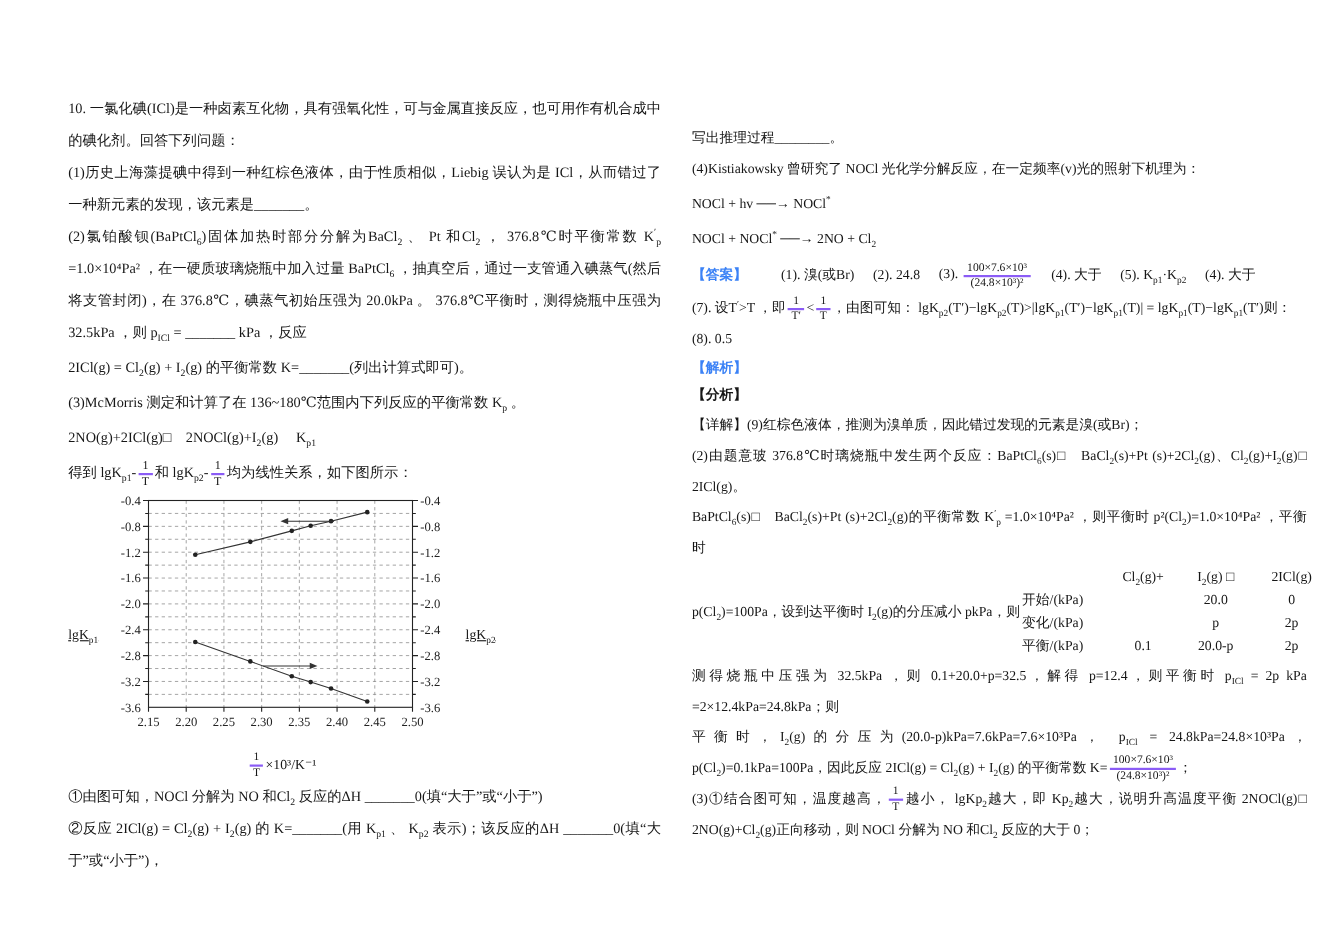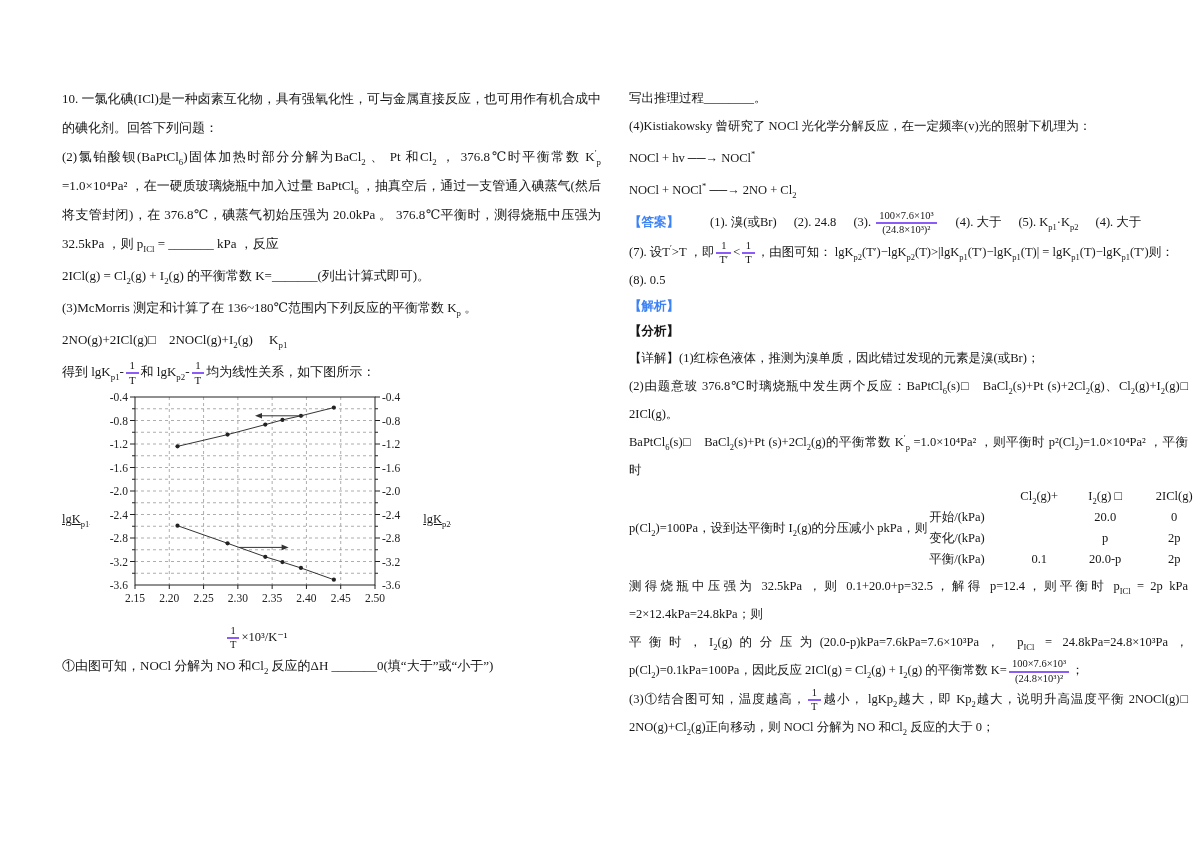--- a/index.html
+++ b/index.html
@@ -1,18 +1,18 @@
 <!DOCTYPE html>
 <html><head>
 <meta charset="utf-8">
 <style>
   html,body{margin:0;padding:0;background:#ffffff;}
   body{width:1200px;height:849px;overflow:hidden;
        font-family:"Liberation Serif","DejaVu Serif",serif;color:#161616;}
-  .page{display:flex;box-sizing:border-box;padding:84px 12px 0 62px;gap:28px;}
+  .page{display:flex;box-sizing:border-box;padding:84px 12px 0 62px;gap:28px;align-items:center;}
   .col{box-sizing:border-box;}
   .col-left{width:540px;font-size:13px;}
   .col-right{width:560px;font-size:12.5px;}
   .para{margin:0;line-height:29px;text-align:justify;}
   .col-right .para{line-height:28px;}
   .formula{margin:4px 0;line-height:27px;text-align:left;}
   sub,sup{font-size:68%;line-height:0;}
   .frac{display:inline-block;vertical-align:middle;text-align:center;
         font-size:0.84em;line-height:1.15;margin:0 2px;}
   .frac .fn{display:block;border-bottom:2px solid #8b5cf6;padding:0 3px;}
@@ -35,20 +35,21 @@
              line-height:21px;text-align:center;margin:0 2px;flex:0 0 auto;}
   .ice-table .lbl{text-align:left;}
 </style>
 </head>
 <body>
 
 <div class="page">
 
   <div class="col col-left">
     <p class="para">10. 一氯化碘(ICl)是一种卤素互化物，具有强氧化性，可与金属直接反应，也可用作有机合成中的碘化剂。回答下列问题：</p>
+    <p class="para">(1)历史上海藻提碘中得到一种红棕色液体，由于性质相似，Liebig 误认为是 ICl，从而错过了一种新元素的发现，该元素是_______。</p>
     <p class="para">(2)氯铂酸钡(BaPtCl<sub>6</sub>)固体加热时部分分解为BaCl<sub>2</sub> 、 Pt 和Cl<sub>2</sub> ， 376.8℃时平衡常数 K<sup>′</sup><sub>p</sub> =1.0×10⁴Pa² ，在一硬质玻璃烧瓶中加入过量 BaPtCl<sub>6</sub> ，抽真空后，通过一支管通入碘蒸气(然后将支管封闭)，在 376.8℃，碘蒸气初始压强为 20.0kPa 。 376.8℃平衡时，测得烧瓶中压强为 32.5kPa ，则 p<sub>ICl</sub> = _______ kPa ，反应</p>
     <p class="para formula">2ICl(g) = Cl<sub>2</sub>(g) + I<sub>2</sub>(g) 的平衡常数 K=_______(列出计算式即可)。</p>
     <p class="para">(3)McMorris 测定和计算了在 136~180℃范围内下列反应的平衡常数 K<sub>p</sub> 。</p>
     <p class="para formula">2NO(g)+2ICl(g)□　2NOCl(g)+I<sub>2</sub>(g)　 K<sub>p1</sub></p>
     <p class="para">得到 lgK<sub>p1</sub>-<span class="frac"><span class="fn">1</span><span class="fd">T</span></span>和 lgK<sub>p2</sub>-<span class="frac"><span class="fn">1</span><span class="fd">T</span></span>均为线性关系，如下图所示：</p>
 
     <div class="chart-block">
       <span class="ylab">lgK<sub>p1</sub></span>
       <div class="chart-center">
         <svg id="chart-svg" width="334" height="236">
@@ -158,20 +159,21 @@
             <polygon points="166.00000000000017,26.799999999999997 173.00000000000017,23.999999999999996 173.00000000000017,29.599999999999998" fill="#333"></polygon>
             <line x1="150.2285714285715" y1="158.39999999999998" x2="194.6000000000001" y2="158.39999999999998" stroke="#333" stroke-width="1"></line>
             <polygon points="199.6000000000001,158.39999999999998 192.6000000000001,155.59999999999997 192.6000000000001,161.2" fill="#333"></polygon>
           </svg>
         <div class="xlab"><span class="frac"><span class="fn">1</span><span class="fd">T</span></span>×10³/K⁻¹</div>
       </div>
       <span class="ylab">lgK<sub>p2</sub></span>
     </div>
 
     <p class="para">①由图可知，NOCl 分解为 NO 和Cl<sub>2</sub> 反应的ΔH _______0(填“大于”或“小于”)</p>
+    <p class="para">②反应 2ICl(g) = Cl<sub>2</sub>(g) + I<sub>2</sub>(g) 的 K=_______(用 K<sub>p1</sub> 、 K<sub>p2</sub> 表示)；该反应的ΔH _______0(填“大于”或“小于”)，</p>
   </div>
 
   <div class="col col-right">
     <p class="para">写出推理过程________。</p>
     <p class="para">(4)Kistiakowsky 曾研究了 NOCl 光化学分解反应，在一定频率(v)光的照射下机理为：</p>
     <p class="para formula">NOCl + hv ──→ NOCl<sup>*</sup></p>
     <p class="para formula">NOCl + NOCl<sup>*</sup> ──→ 2NO + Cl<sub>2</sub></p>
 
     <div class="answer-line">
       <span class="label-blue lab">【答案】</span>
@@ -181,21 +183,21 @@
       <span class="ans-item">(4). 大于</span>
       <span class="ans-item">(5). K<sub>p1</sub>·K<sub>p2</sub></span>
       <span class="ans-item">(4). 大于</span>
     </div>
     <p class="para">(7). 设T<sup>′</sup>&gt;T ，即<span class="frac"><span class="fn">1</span><span class="fd">T′</span></span>&lt;<span class="frac"><span class="fn">1</span><span class="fd">T</span></span>，由图可知： lgK<sub>p2</sub>(T′)−lgK<sub>p2</sub>(T)&gt;|lgK<sub>p1</sub>(T′)−lgK<sub>p1</sub>(T)| = lgK<sub>p1</sub>(T)−lgK<sub>p1</sub>(T′)则：</p>
     <p class="para">(8). 0.5</p>
 
     <p class="sec-label label-blue">【解析】</p>
     <p class="sec-label" style="font-weight:bold">【分析】</p>
 
-    <p class="para">【详解】(1)红棕色液体，推测为溴单质，因此错过发现的元素是溴(或Br)；</p>
+    <p class="para">【详解】(9)红棕色液体，推测为溴单质，因此错过发现的元素是溴(或Br)；</p>
     <p class="para">(2)由题意玻 376.8℃时璃烧瓶中发生两个反应：BaPtCl<sub>6</sub>(s)□　BaCl<sub>2</sub>(s)+Pt (s)+2Cl<sub>2</sub>(g)、Cl<sub>2</sub>(g)+I<sub>2</sub>(g)□　2ICl(g)。</p>
     <p class="para">BaPtCl<sub>6</sub>(s)□　BaCl<sub>2</sub>(s)+Pt (s)+2Cl<sub>2</sub>(g)的平衡常数 K<sup>′</sup><sub>p</sub> =1.0×10⁴Pa² ，则平衡时 p²(Cl<sub>2</sub>)=1.0×10⁴Pa² ，平衡时</p>
 
     <div class="ice-wrap">
       <span class="ice-pre">p(Cl<sub>2</sub>)=100Pa，设到达平衡时 I<sub>2</sub>(g)的分压减小 pkPa，则</span>
       <div class="ice-table">
         <span class="c lbl"></span>
         <span class="c">Cl<sub>2</sub>(g)+</span>
         <span class="c">I<sub>2</sub>(g) □</span>
         <span class="c">2ICl(g)</span>

